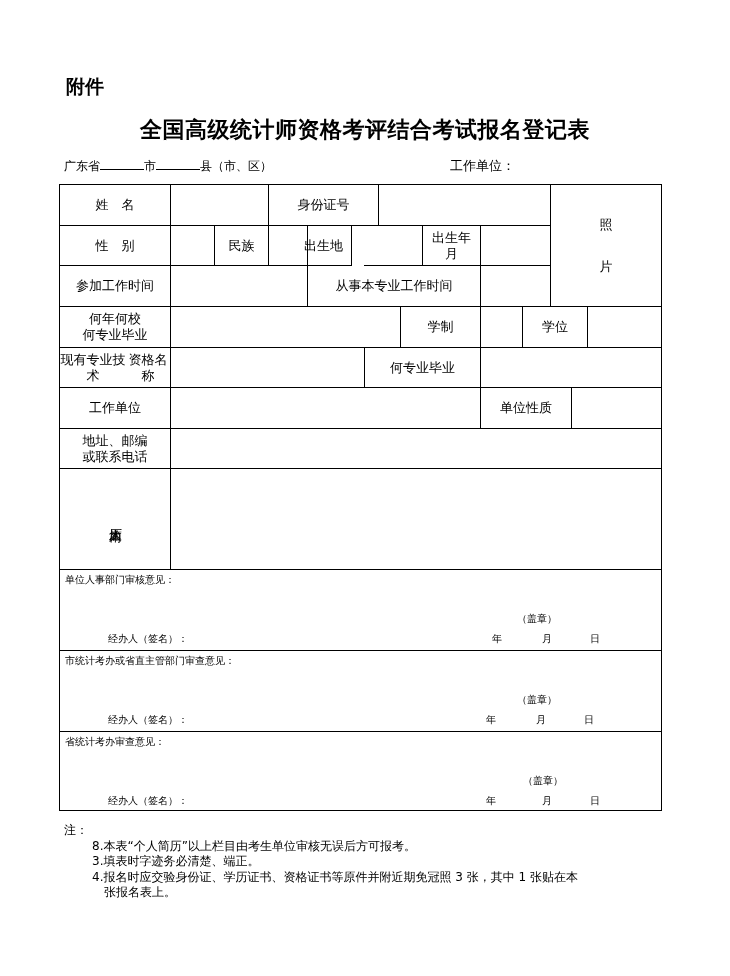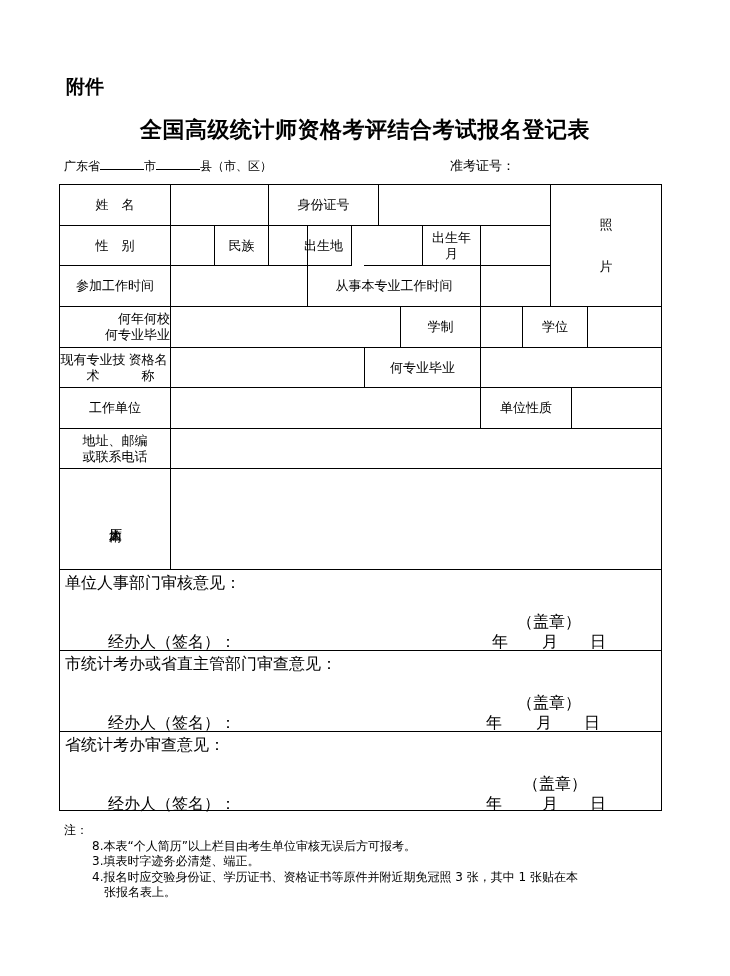--- a/index.html
+++ b/index.html
@@ -10,42 +10,42 @@
   .title { left: 0; width: 730px; top: 115px; text-align: center; font-size: 22px; font-weight: bold; letter-spacing: 0.5px; }
   .loc { left: 64px; top: 157px; font-size: 12px; }
   .loc .blank { display: inline-block; width: 44px; border-bottom: 1px solid #000; height: 12px; vertical-align: baseline; }
   .examno { left: 450px; top: 157px; font-size: 13px; }
   .form { left: 59px; top: 184px; width: 603px; height: 627px; border: 1px solid #000; box-sizing: border-box; }
   .cell { position: absolute; box-sizing: border-box; border-right: 1px solid #000; border-bottom: 1px solid #000;
           display: flex; align-items: center; justify-content: center; text-align: center;
           font-size: 13px; line-height: 16px; }
   .cell.nr { border-right: none; }
   .vert { writing-mode: vertical-rl; letter-spacing: 0; line-height: 14px; }
-  .opinion { position: absolute; left: 0; width: 601px; box-sizing: border-box; border-bottom: 1px solid #000; font-size: 16px; }
+  .opinion { position: absolute; left: 0; width: 601px; box-sizing: border-box; border-bottom: 1px solid #000; font-size: 10px; }
   .opinion .otitle { position: absolute; left: 5px; top: 3px; }
   .opinion .seal { position: absolute; top: 42px; }
   .opinion .sign { position: absolute; left: 48px; top: 62px; }
   .opinion .y { position: absolute; top: 62px; }
   .opinion .m { position: absolute; top: 62px; }
   .opinion .d { position: absolute; top: 62px; }
   .notes { left: 64px; top: 823px; font-size: 12px; line-height: 15.5px; }
   .notes .row { display: flex; }
   .notes .lbl { width: 28px; }
   .notes .ind { padding-left: 28px; }
   .notes .ind2 { padding-left: 40px; }
 </style>
 </head>
 <body>
 
 <div class="abs attach">附件</div>
 <div class="abs title">全国高级统计师资格考评结合考试报名登记表</div>
 <div class="abs loc">
   <span>广东省</span><span class="blank"></span><span>市</span><span class="blank"></span><span>县（市、区）</span>
 </div>
-<div class="abs examno">准考证号：</div>
+<div class="abs examno">工作单位：</div>
 
 <div class="abs form">
 
   <div class="cell" style="left:0;top:0;width:111px;height:41px;">姓　名</div>
   <div class="cell" style="left:111px;top:0;width:98px;height:41px;"></div>
   <div class="cell" style="left:209px;top:0;width:110px;height:41px;">身份证号</div>
   <div class="cell" style="left:319px;top:0;width:172px;height:41px;"></div>
 
   <div class="cell nr" style="left:491px;top:0;width:110px;height:122px;flex-direction:column;">
     <span>照</span>
@@ -60,21 +60,21 @@
   <div class="cell" style="left:236px;top:41px;width:56px;height:40px;text-align:right;">出生地</div>
   <div class="cell" style="left:304px;top:41px;width:59px;height:40px;"></div>
   <div class="cell" style="left:363px;top:41px;width:58px;height:40px;padding:0 6px;">出生年月</div>
   <div class="cell" style="left:421px;top:41px;width:70px;height:40px;"></div>
 
   <div class="cell" style="left:0;top:81px;width:111px;height:41px;">参加工作时间</div>
   <div class="cell" style="left:111px;top:81px;width:137px;height:41px;"></div>
   <div class="cell" style="left:248px;top:81px;width:173px;height:41px;">从事本专业工作时间</div>
   <div class="cell" style="left:421px;top:81px;width:70px;height:41px;"></div>
 
-  <div class="cell" style="left:0;top:122px;width:111px;height:41px;flex-direction:column;align-items:flex-end;">
+  <div class="cell" style="left:0;top:122px;width:111px;height:41px;flex-direction:column;">
     <span>何年何校</span>
     <span>何专业毕业</span>
   </div>
   <div class="cell" style="left:111px;top:122px;width:230px;height:41px;"></div>
   <div class="cell" style="left:341px;top:122px;width:80px;height:41px;">学制</div>
   <div class="cell" style="left:421px;top:122px;width:42px;height:41px;"></div>
   <div class="cell" style="left:463px;top:122px;width:65px;height:41px;">学位</div>
   <div class="cell nr" style="left:528px;top:122px;width:73px;height:41px;"></div>
 
   <div class="cell" style="left:0;top:163px;width:111px;height:40px;flex-direction:row;">

